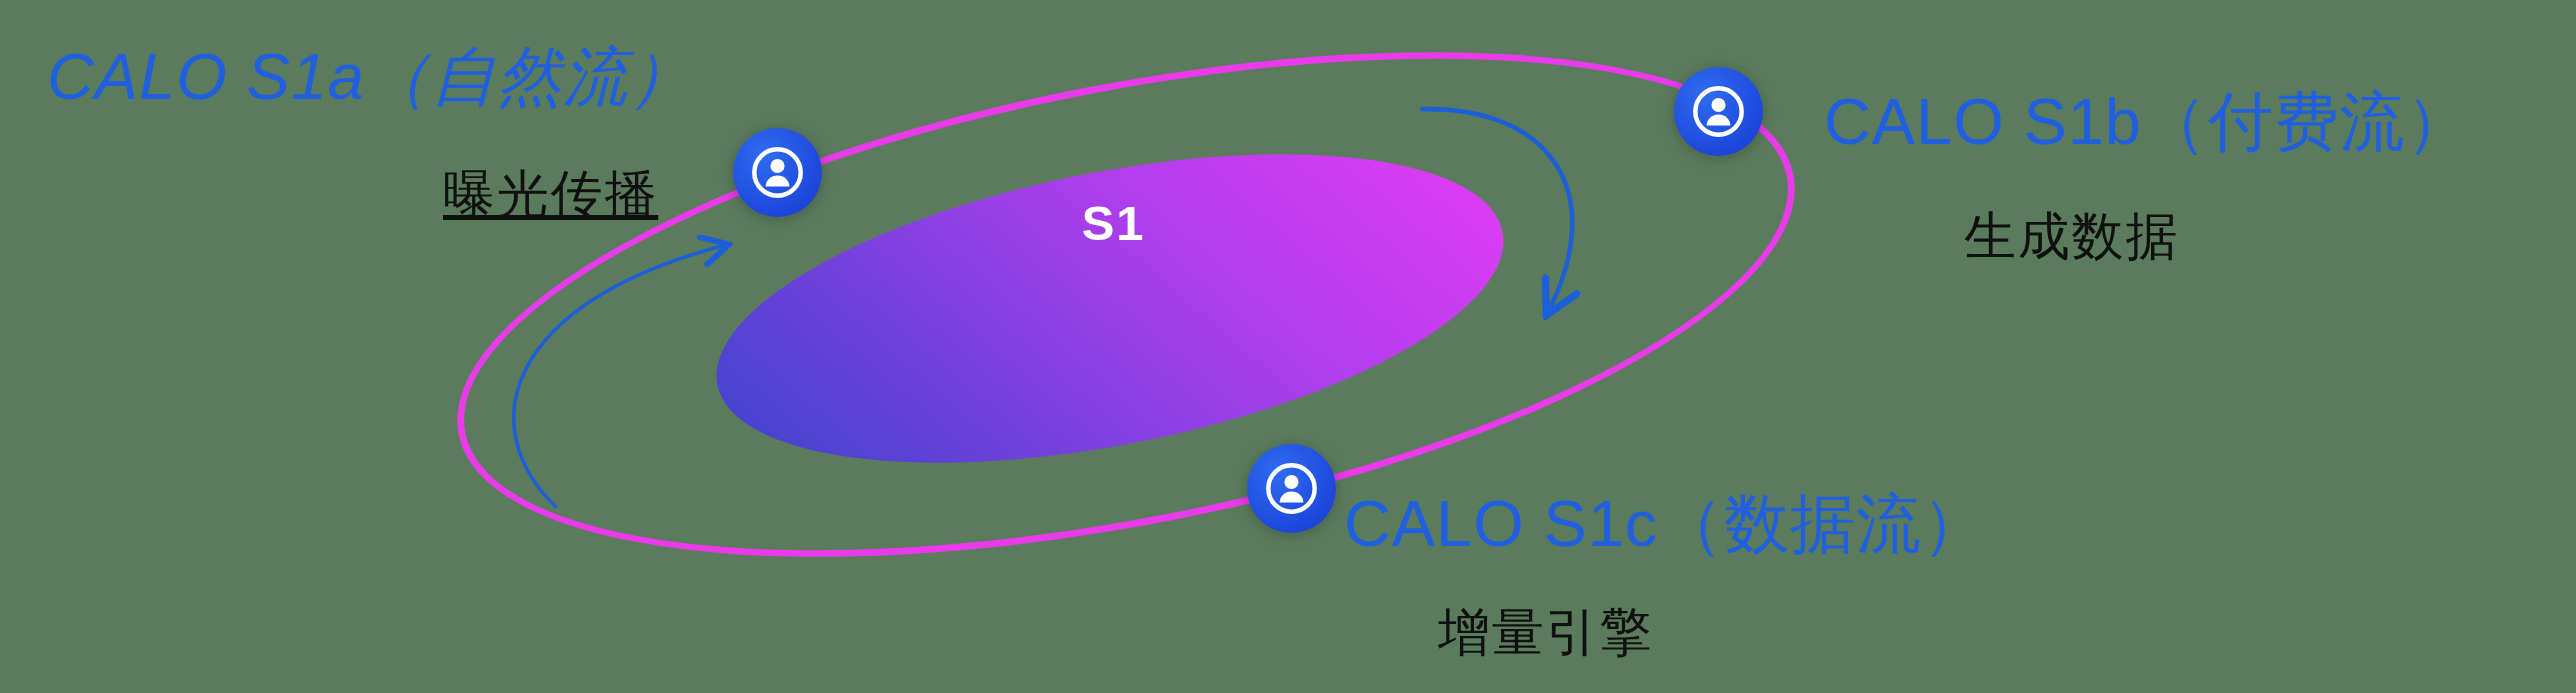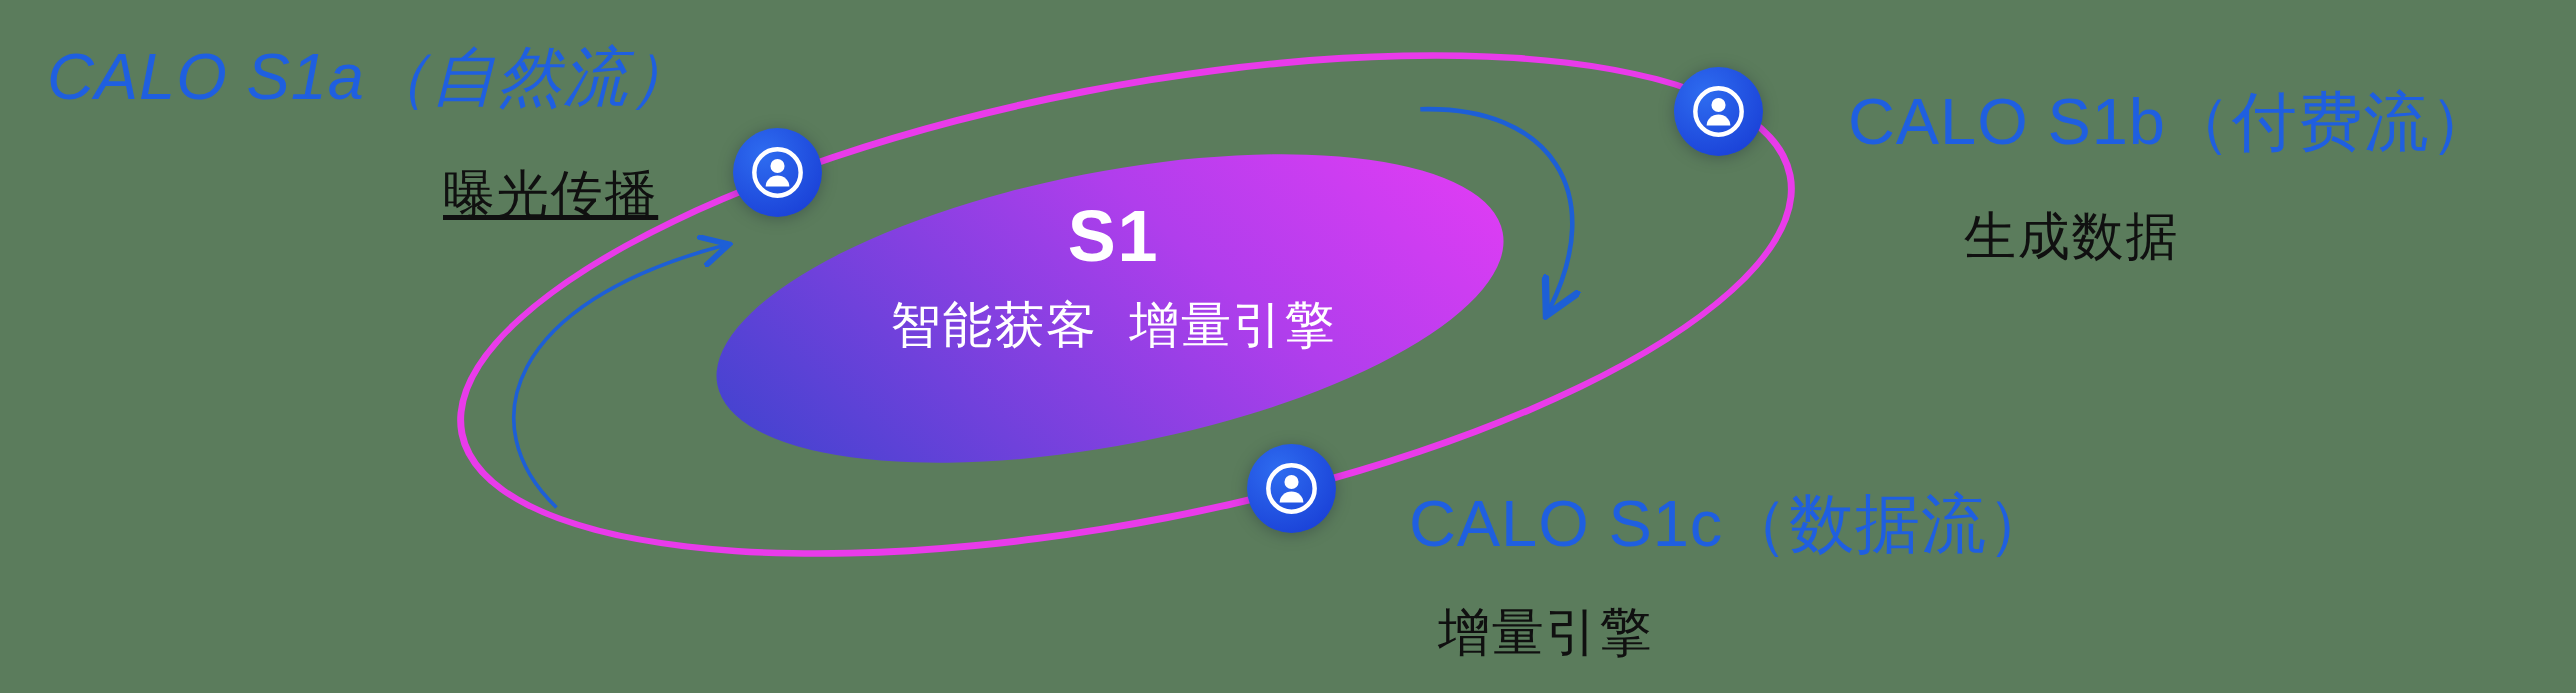--- a/index.html
+++ b/index.html
@@ -28,21 +28,21 @@
     background: linear-gradient(52deg, #4543d0 8%, #b03eec 62%, #e93cf6 100%);
   }
   .core-text {
     position: absolute;
     left: 818px; top: 195px;
     width: 591px;
     text-align: center;
     color: #ffffff;
   }
   .core-title {
-    font-size: 72px;
+    font-size: 49px;
     font-weight: bold;
     letter-spacing: 1.8px;
   }
   .core-subtitle {
     font-size: 50px;
     font-weight: 500;
     margin-top: 14.5px;
     white-space: pre;
     letter-spacing: 1.8px;
   }
@@ -75,21 +75,20 @@
   }
 </style>
 </head>
 <body>
 
 <div class="orbit-ring"></div>
 <div class="core-ellipse"></div>
 
 <div class="core-text">
   <div class="core-title">S1</div>
-  <div class="core-subtitle">智能获客  增量引擎</div>
 </div>
 
 <svg class="arrows" viewBox="0 0 2833 763">
   <defs>
     <marker id="arrowhead" markerWidth="9" markerHeight="9" refX="6.5" refY="4.5" orient="auto">
       <path d="M0.5,0.5 L8,4.5 L0.5,8.5" fill="none" stroke="#1d5fd6" stroke-width="1.6" stroke-linecap="round"></path>
     </marker>
     <radialGradient id="nodeGrad" cx="0.35" cy="0.3" r="0.95">
       <stop offset="0" stop-color="#2e6cf0"></stop>
       <stop offset="1" stop-color="#1638d2"></stop>
@@ -111,26 +110,26 @@
 <div class="label-dark" style="left:443px; top:160px;text-decoration:underline;">曝光传播</div>
 
 <div class="node" style="left:1674px; top:67px;">
   <svg viewBox="0 0 48 48">
     <circle cx="24" cy="24" r="24" fill="url(#nodeGrad)"></circle>
     <circle cx="24" cy="24" r="12.5" fill="none" stroke="#ffffff" stroke-width="2.4"></circle>
     <circle cx="24" cy="20.5" r="3.8" fill="#ffffff"></circle>
     <path d="M17.6 31.6 a6.4 6 0 0 1 12.8 0 z" fill="#ffffff"></path>
   </svg>
 </div>
-<div class="label-blue" style="left:1824px; top:78px;margin-left:24px;">CALO S1b（付费流）</div>
+<div class="label-blue" style="left:1824px; top:78px;">CALO S1b（付费流）</div>
 <div class="label-dark" style="left:1964px; top:202px;font-family:Liberation Serif, serif;">生成数据</div>
 
 <div class="node" style="left:1247px; top:444px;">
   <svg viewBox="0 0 48 48">
     <circle cx="24" cy="24" r="24" fill="url(#nodeGrad)"></circle>
     <circle cx="24" cy="24" r="12.5" fill="none" stroke="#ffffff" stroke-width="2.4"></circle>
     <circle cx="24" cy="20.5" r="3.8" fill="#ffffff"></circle>
     <path d="M17.6 31.6 a6.4 6 0 0 1 12.8 0 z" fill="#ffffff"></path>
   </svg>
 </div>
-<div class="label-blue" style="left:1409px; top:480px;">CALO S1c（数据流）</div>
+<div class="label-blue" style="left:1344px; top:480px;">CALO S1c（数据流）</div>
 <div class="label-dark" style="left:1438px; top:598px;">增量引擎</div>
 
 
 </body></html>

